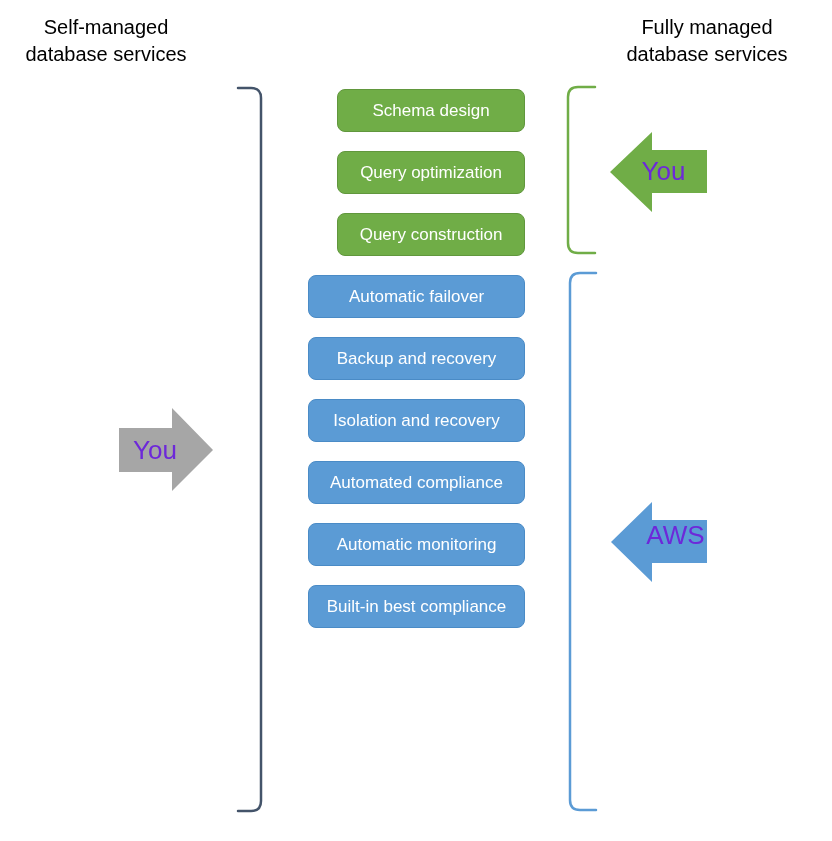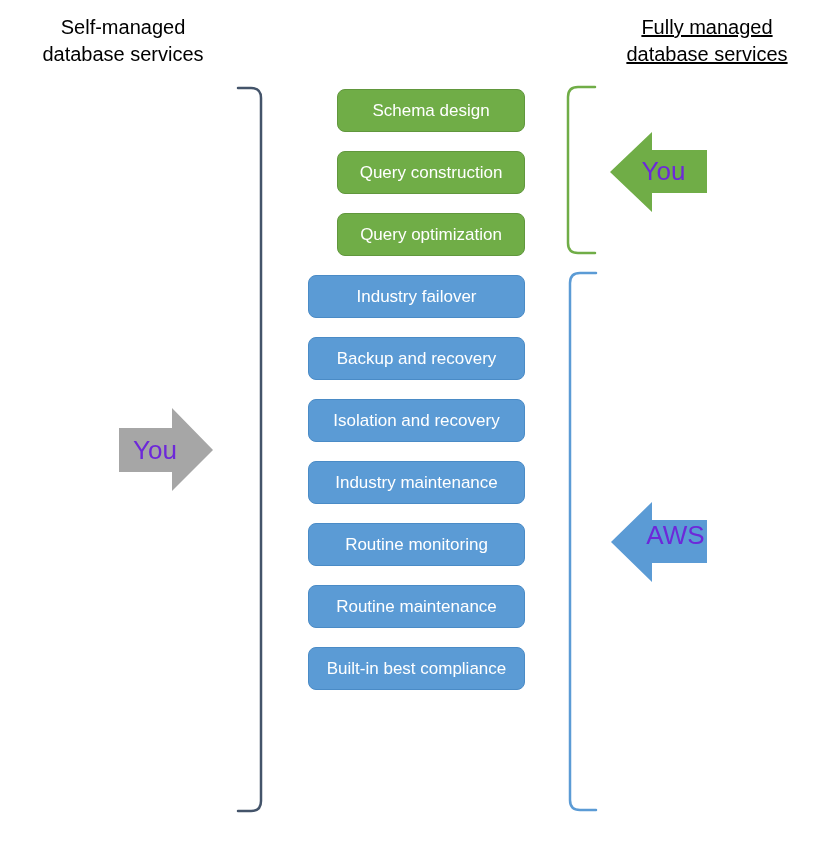--- a/index.html
+++ b/index.html
@@ -13,22 +13,22 @@
   }
   .col-header {
     position: absolute;
     top: 14px;
     width: 200px;
     text-align: center;
     font-size: 20px;
     line-height: 27px;
     color: #000000;
   }
-  .col-header.left  { left: 23px; }
-  .col-header.right { left: 607px; text-decoration: underline; }
+  .col-header.left  { left: 6px; }
+  .col-header.right { left: 607px; }
 
   .shapes-layer {
     position: absolute;
     left: 0; top: 0;
     width: 832px; height: 841px;
     pointer-events: none;
   }
 
   .task-list {
     position: absolute;
@@ -105,41 +105,38 @@
 
   <div class="arrow-label gray-you">You</div>
   <div class="arrow-label green-you">You</div>
   <div class="arrow-label blue-aws">AWS</div>
 
   <div class="task-list">
       <div class="task-box customer">
         <span>Schema design</span>
       </div>
       <div class="task-box customer">
+        <span>Query optimization</span>
+      </div>
+      <div class="task-box customer">
         <span>Query construction</span>
       </div>
-      <div class="task-box customer">
-        <span>Query optimization</span>
-      </div>
       <div class="task-box aws">
-        <span>Industry failover</span>
+        <span>Automatic failover</span>
       </div>
       <div class="task-box aws">
         <span>Backup and recovery</span>
       </div>
       <div class="task-box aws">
         <span>Isolation and recovery</span>
       </div>
       <div class="task-box aws">
-        <span>Industry maintenance</span>
+        <span>Automated compliance</span>
       </div>
       <div class="task-box aws">
-        <span>Routine monitoring</span>
-      </div>
-      <div class="task-box aws">
-        <span>Routine maintenance</span>
+        <span>Automatic monitoring</span>
       </div>
       <div class="task-box aws">
         <span>Built-in best compliance</span>
       </div>
     </div>
 
 </div>
 
 </body></html>

